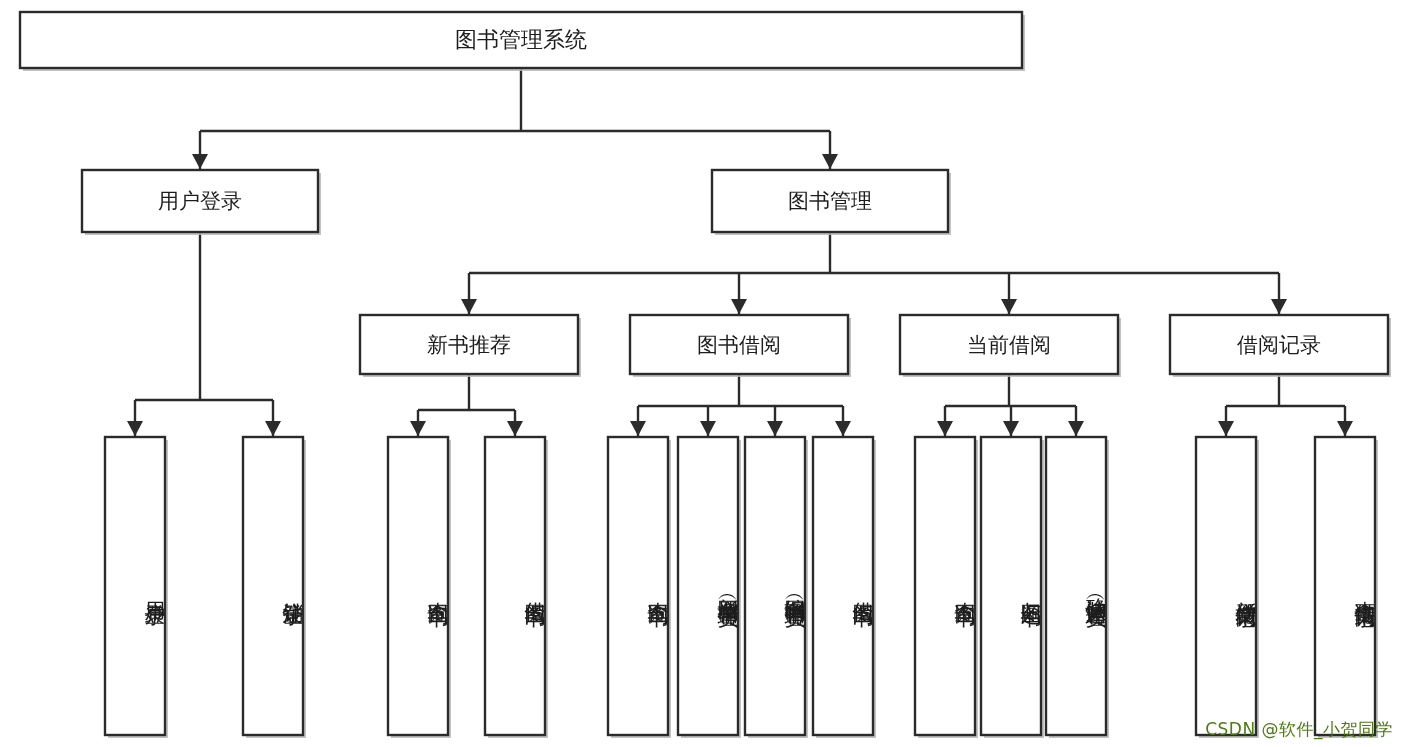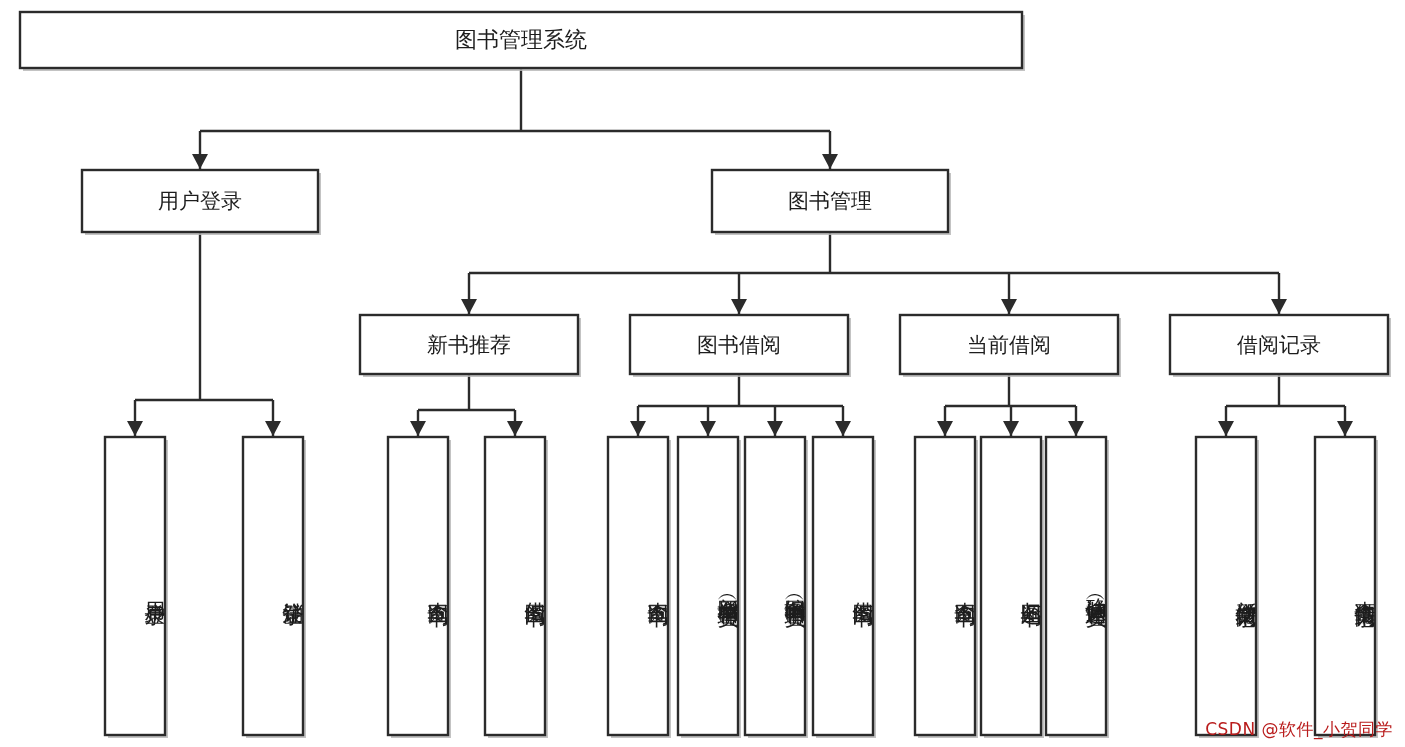--- a/index.html
+++ b/index.html
@@ -73,21 +73,21 @@
     white-space: nowrap;
     pointer-events: none;
     overflow: hidden;
   }
   .watermark {
     position: absolute;
     right: 12px;
     bottom: 6px;
     font-family: "DejaVu Sans", "Liberation Sans", sans-serif;
     font-size: 17px;
-    color: #b91c1c;
+    color: #4d7c0f;
     letter-spacing: 0.5px;
     white-space: nowrap;
   }
 </style>
 </head>
 <body>
 
 <div id="diagram-root">
 
   <svg id="tree-svg" viewBox="0 0 1405 747" xmlns="http://www.w3.org/2000/svg">

